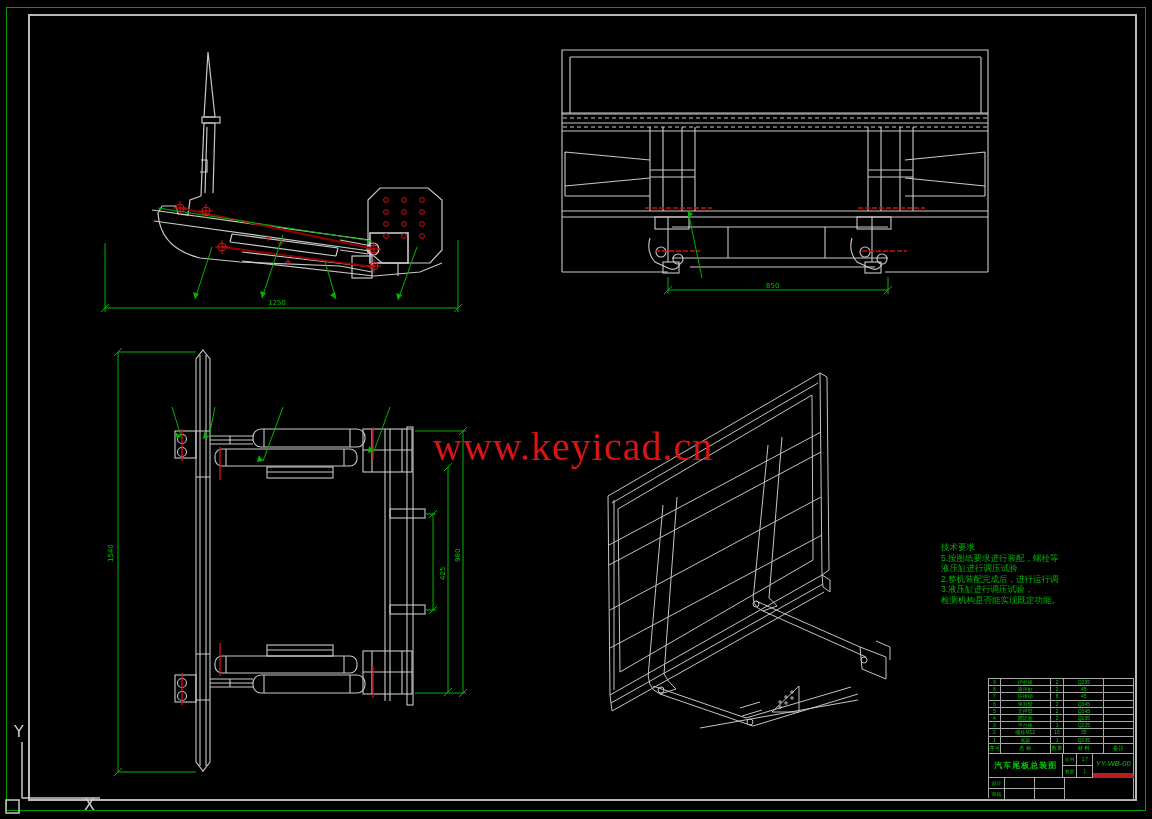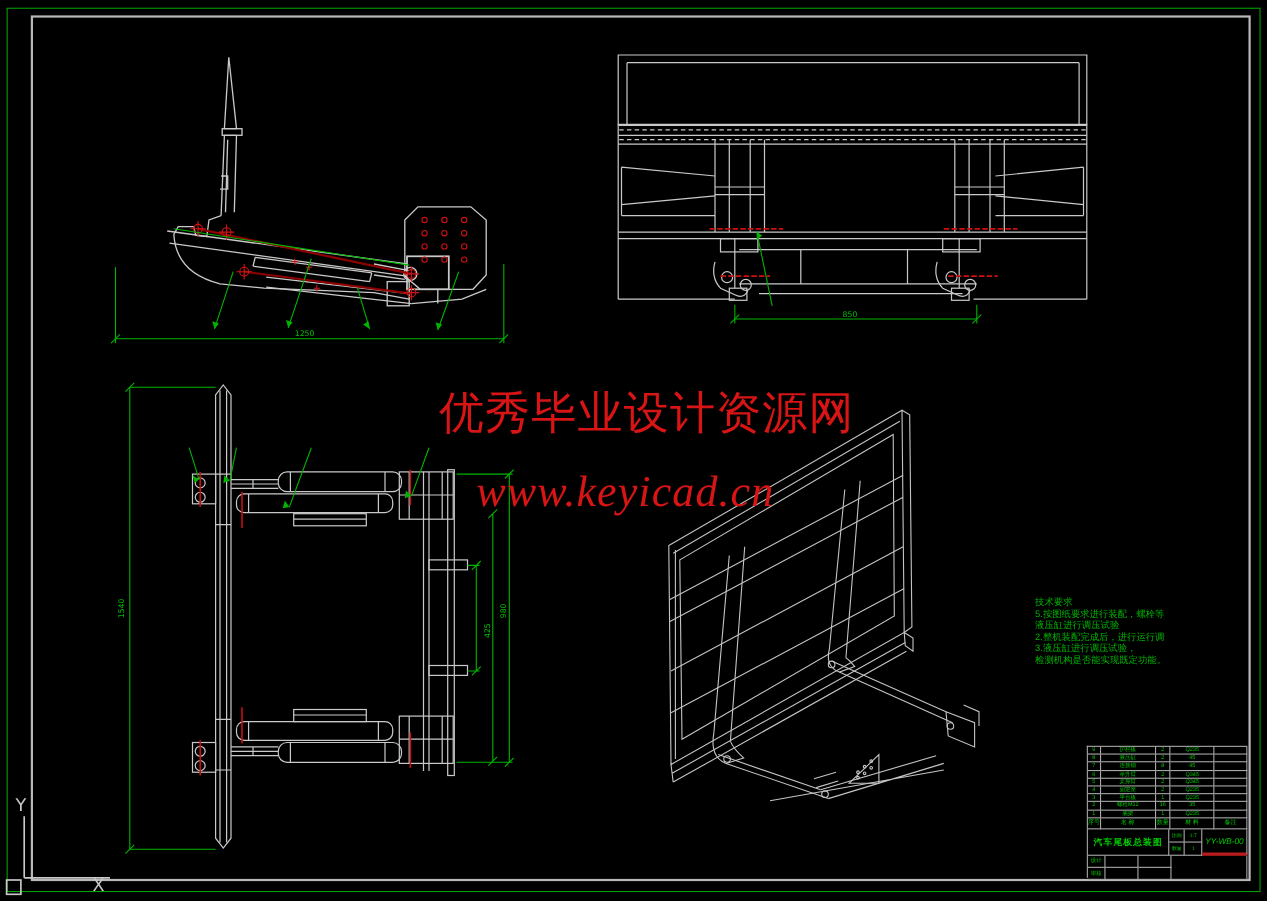--- a/index.html
+++ b/index.html
@@ -9,21 +9,21 @@
   #green-border{position:absolute;left:6px;top:7px;width:1138px;height:802px;
                 border:1px solid #00a000;}
   #white-frame{position:absolute;left:28px;top:14px;width:1105px;height:783px;
                border:2px solid #b9b9b9;}
   
   #linework{position:absolute;left:0;top:0;}
   
   .wm{position:absolute;color:#d81414;font-family:"Liberation Serif",serif;
       white-space:nowrap;z-index:5;}
   #wm1{left:399px;top:348px;font-size:41px;letter-spacing:1px;}
-  #wm2{left:433px;top:423px;font-size:40px;letter-spacing:1px;font-style:italic;}
+  #wm2{left:433px;top:423px;font-size:40px;letter-spacing:1px;}
   
   #tech-notes{position:absolute;left:941px;top:542px;width:118px;color:#00b400;
               font-size:8.5px;line-height:10.5px;z-index:4;}
   #tech-notes .tn-line{white-space:nowrap;overflow:hidden;}
   
   #title-block{position:absolute;left:988px;top:678px;width:146px;height:120px;
                color:#00cc00;z-index:4;box-sizing:border-box;border-left:1px solid #a8a8a8;
                border-top:1px solid #a8a8a8;background:#000;}
   .tb-row{display:flex;box-sizing:border-box;}
   .bom-row{height:7.2px;font-size:5px;line-height:6px;}
@@ -35,21 +35,21 @@
   #tb-title-cell{width:75px;box-sizing:border-box;border-right:1px solid #a8a8a8;
       border-bottom:1px solid #a8a8a8;display:flex;align-items:center;justify-content:center;
       font-size:8px;font-weight:bold;letter-spacing:1px;white-space:nowrap;overflow:hidden;font-family:Liberation Mono, monospace;}
   #tb-mid{width:30px;display:flex;flex-direction:column;}
   #tb-mid .mrow{display:flex;height:12px;box-sizing:border-box;}
   #tb-mid .mrow>div{box-sizing:border-box;border-right:1px solid #a8a8a8;
       border-bottom:1px solid #a8a8a8;font-size:4.5px;line-height:11px;text-align:center;
       overflow:hidden;white-space:nowrap;}
   .m0{width:14px;} .m1{width:16px;}
   #tb-dwgno{width:41px;box-sizing:border-box;border-right:1px solid #a8a8a8;
-      border-bottom:3px solid #b91c1c;display:flex;align-items:center;justify-content:center;
+      border-bottom:5px solid #b91c1c;display:flex;align-items:center;justify-content:center;
       font-size:7.5px;font-style:italic;white-space:nowrap;overflow:hidden;}
   #tb-bottom{display:flex;height:22px;}
   #tb-sign{width:76px;display:flex;flex-direction:column;}
   .sign-row{display:flex;height:11px;box-sizing:border-box;}
   .sign-row>div{box-sizing:border-box;border-right:1px solid #a8a8a8;
       border-bottom:1px solid #a8a8a8;font-size:5px;line-height:10px;text-align:center;
       overflow:hidden;white-space:nowrap;}
   .s0{width:16px;} .s1{width:30px;} .s2{width:30px;}
   #tb-org{width:70px;box-sizing:border-box;border-right:1px solid #a8a8a8;
       border-bottom:1px solid #a8a8a8;}
@@ -249,21 +249,20 @@
     </g>
 
     <g stroke="#c9c9c9" stroke-width="1.5" fill="none">
       <path d="M22,742 V798 M22,798 H100"></path>
       <rect x="6" y="800" width="13" height="13"></rect>
     </g>
     <text x="14" y="737" fill="#c9c9c9" font-size="16" font-family="DejaVu Sans, sans-serif">Y</text>
     <text x="84" y="810" fill="#c9c9c9" font-size="16" font-family="DejaVu Sans, sans-serif">X</text>
   </svg>
 
-  <div id="wm1" class="wm">优秀毕业设计资源网</div>
   <div id="wm2" class="wm">www.keyicad.cn</div>
 
   <div id="tech-notes">
     <div class="tn-line">技术要求</div>
     <div class="tn-line">5.按图纸要求进行装配，螺栓等</div>
     <div class="tn-line">液压缸进行调压试验</div>
     <div class="tn-line">2.整机装配完成后，进行运行调试</div>
     <div class="tn-line">3.液压缸进行调压试验，</div>
     <div class="tn-line">检测机构是否能实现既定功能。</div>
   </div>

